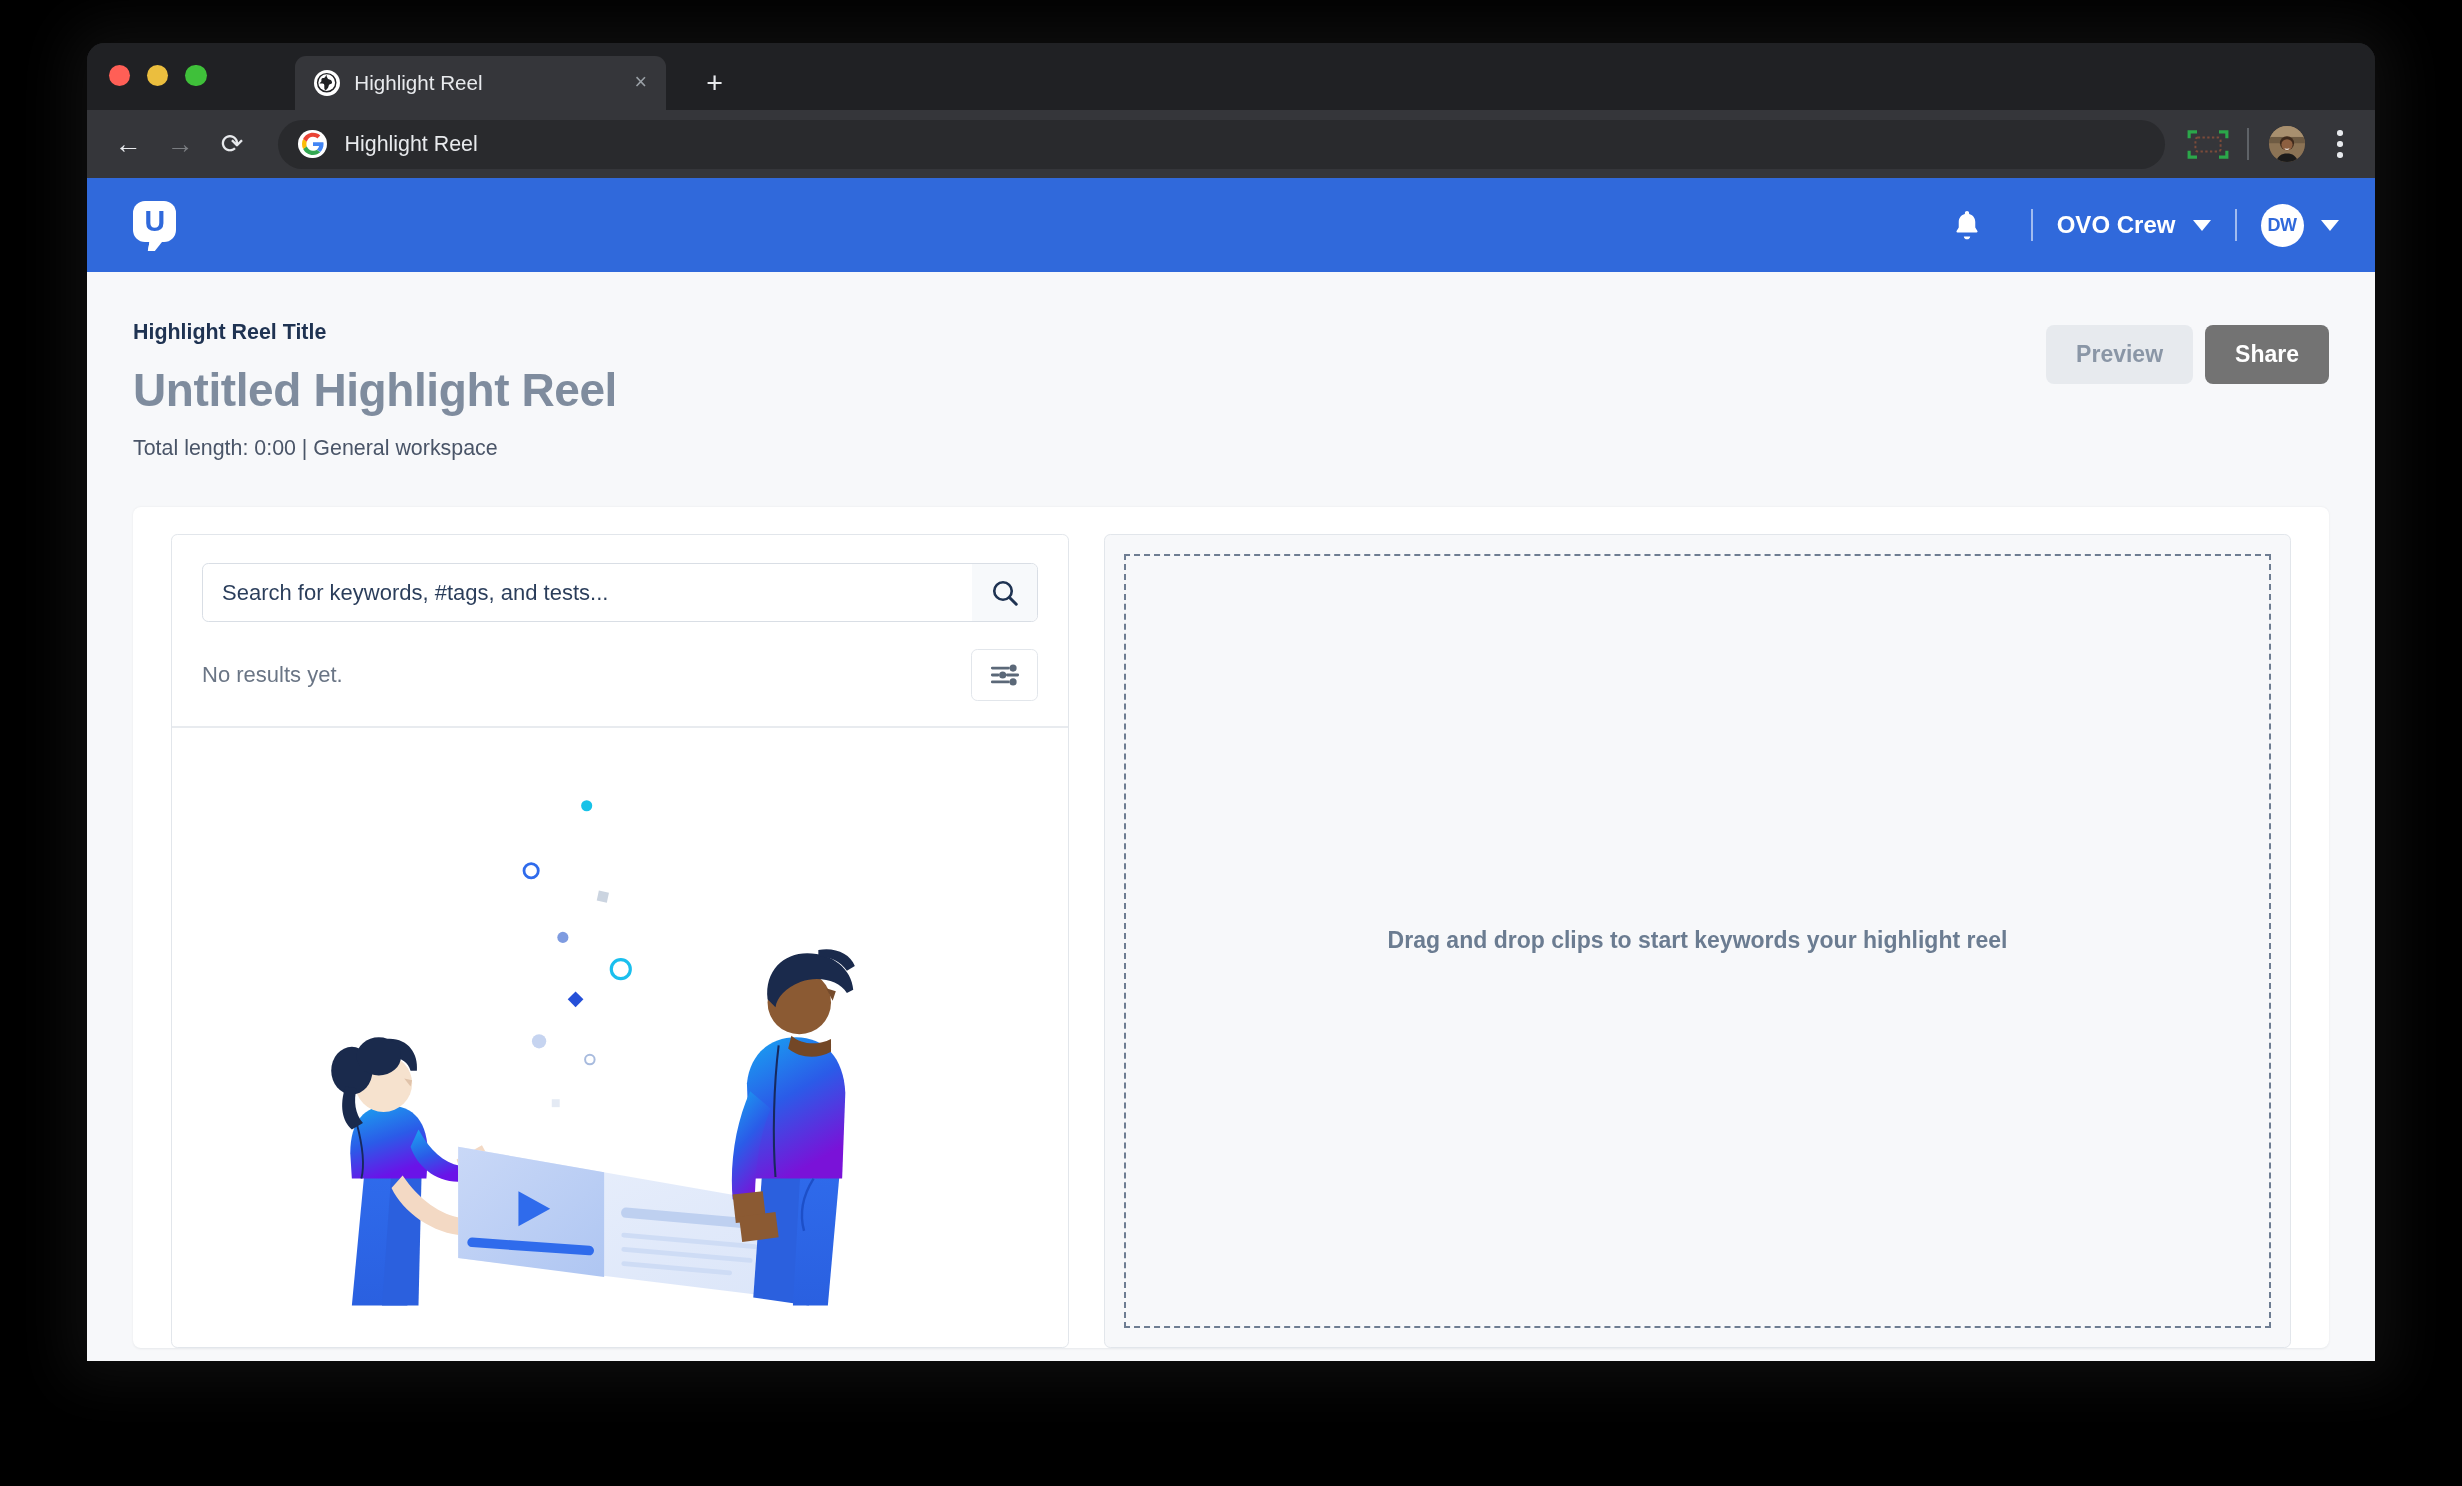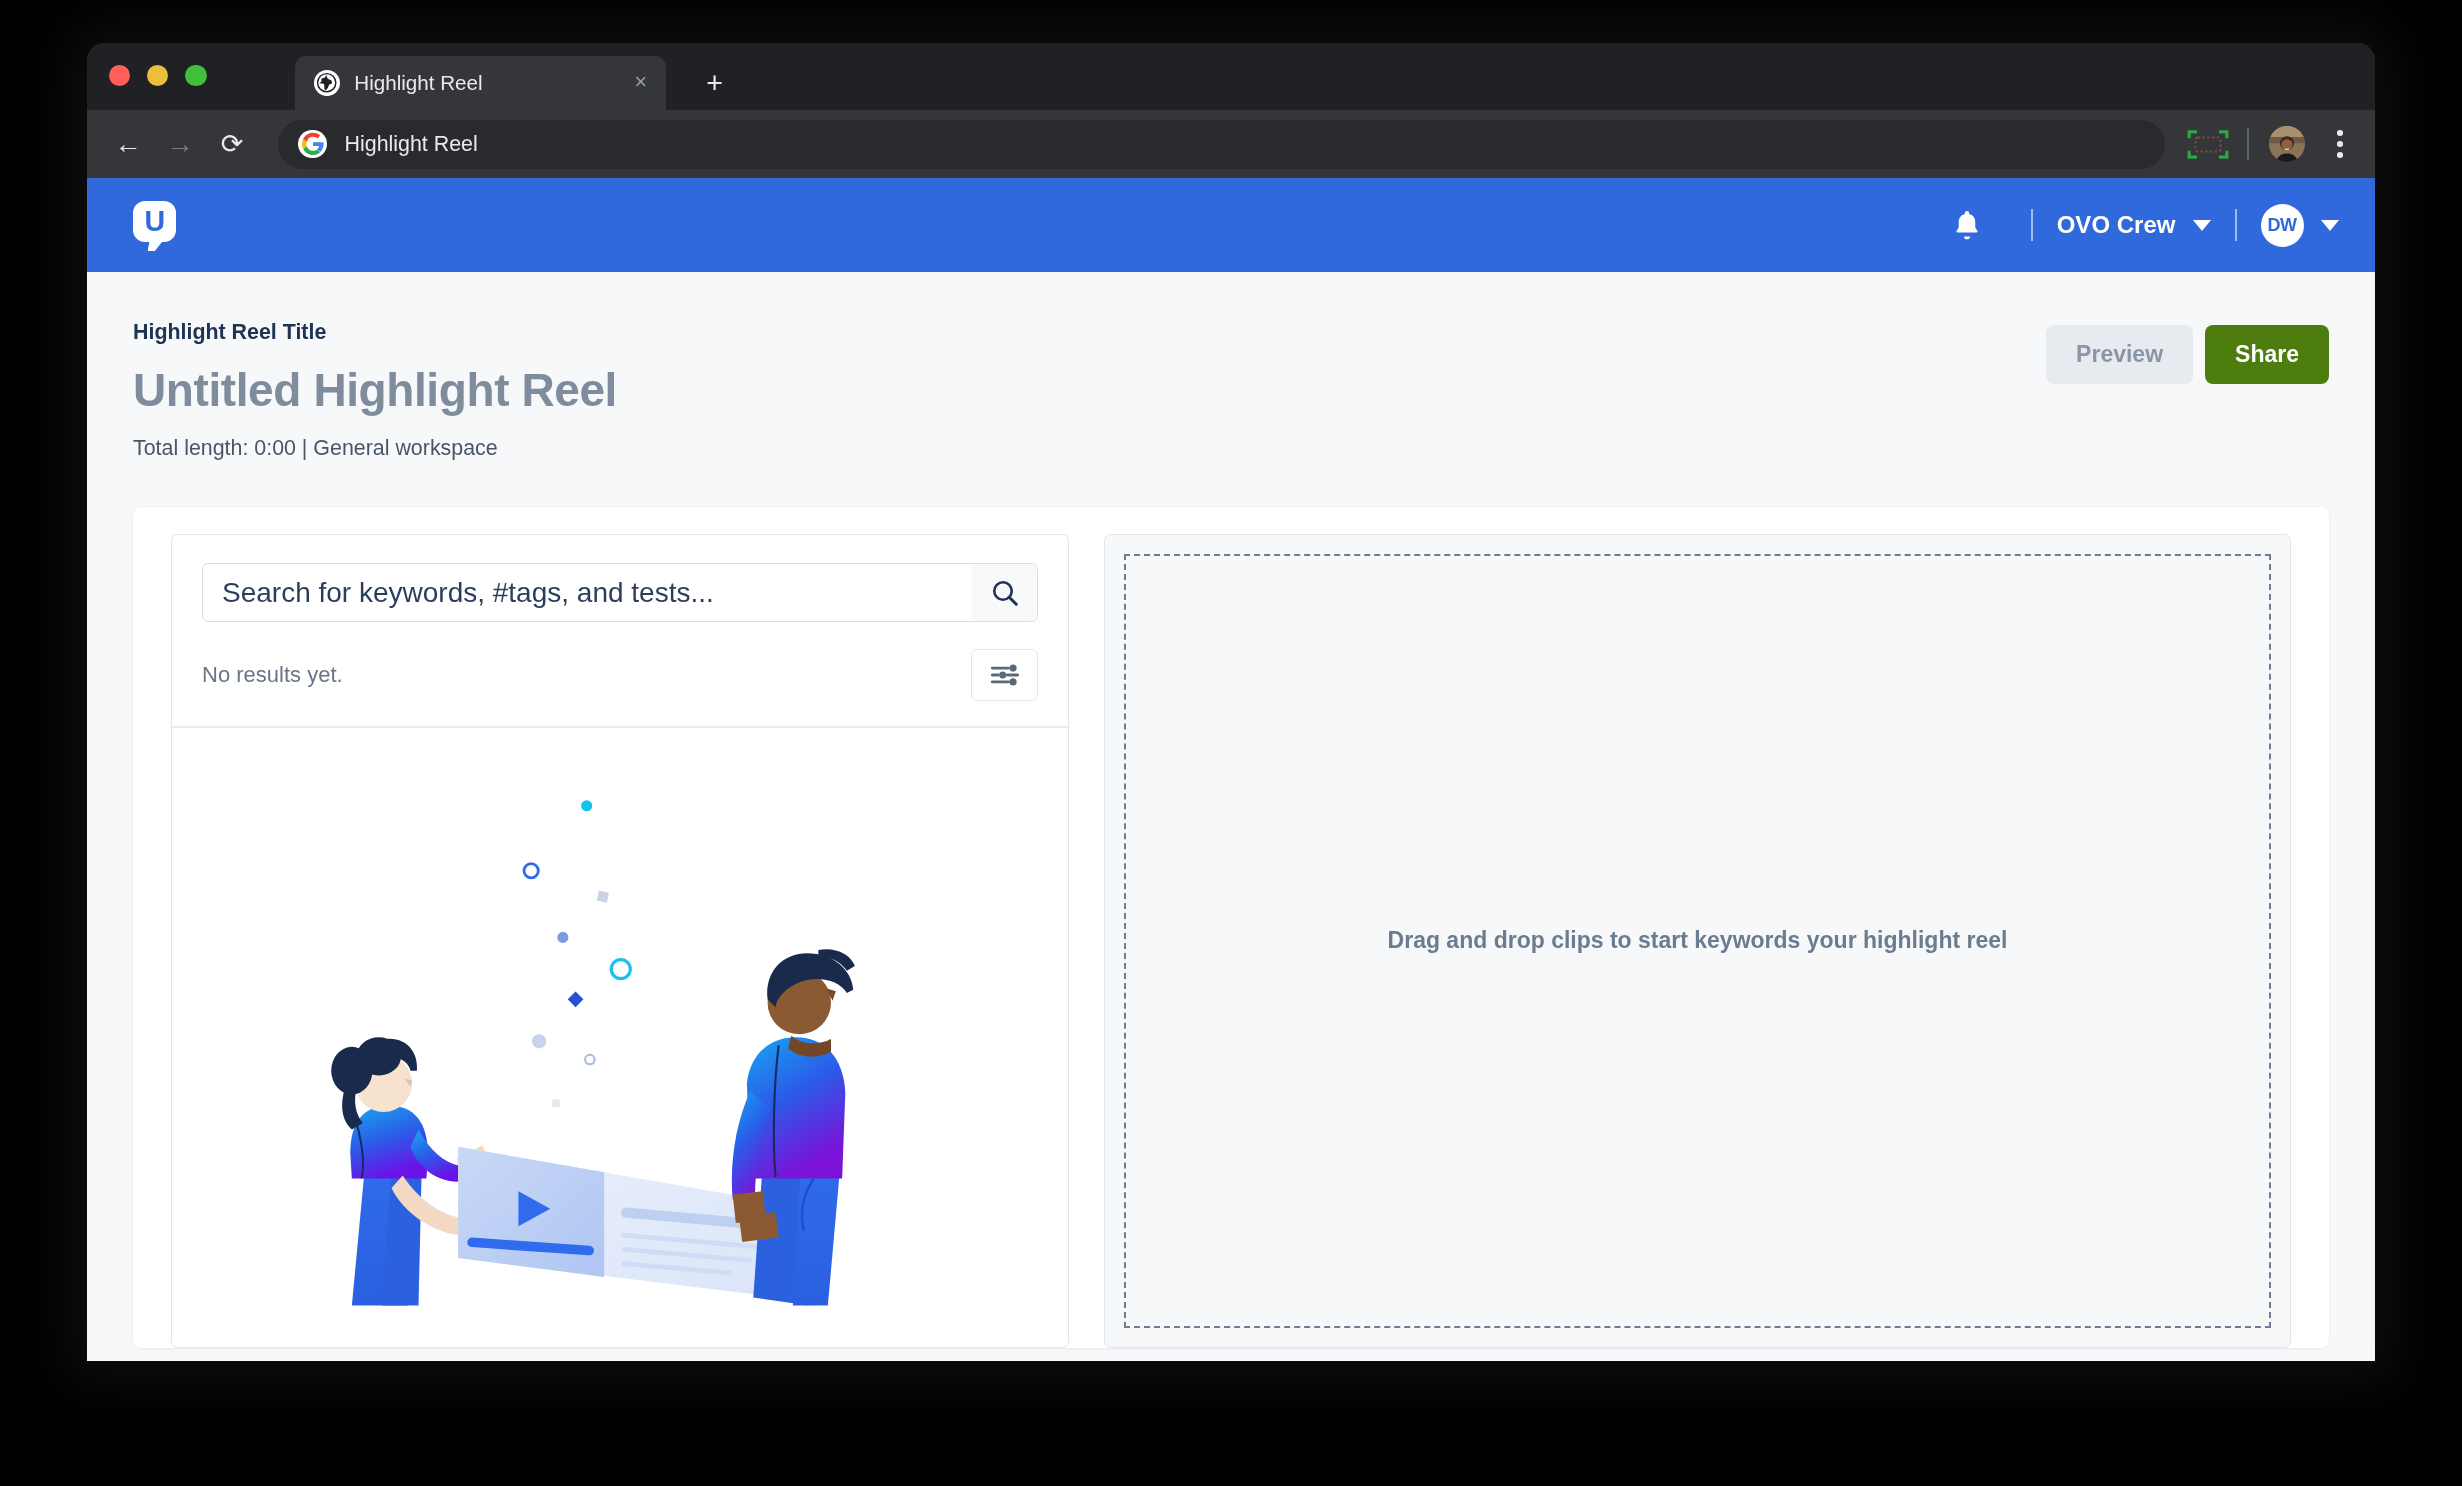--- a/index.html
+++ b/index.html
@@ -233,21 +233,21 @@
     border: none;
     border-radius: 8px;
     font-size: 23px;
     font-weight: 700;
     padding: 0 30px;
     height: 59px;
     line-height: 59px;
     font-family: inherit;
   }
   .btn-preview { background: #E7EAEE; color: #8A96A6; }
-  .btn-share { background: #4d7c0f; color: #ffffff; }
+  .btn-share { background: #737373; color: #ffffff; }
 
   
   .content-card {
     margin: 46px 46px 0 46px;
     background: #ffffff;
     border-radius: 8px;
     box-shadow: 0 0.8px 2.4px rgba(16,24,40,0.07);
     padding: 27px 38px 0 38px;
     display: flex;
     gap: 35px;
@@ -269,21 +269,21 @@
     border: 1.6px solid #D9DEE5;
     border-radius: 6.3px;
     height: 59px;
     overflow: hidden;
   }
   .search-input {
     flex: 1 1 auto;
     border: none; outline: none;
     background: transparent;
     padding: 0 19px;
-    font-size: 28px;
+    font-size: 22px;
     color: #1F3352;
     font-family: inherit;
   }
   .search-input::placeholder { color: #1F3352; opacity: 0.95; }
   .search-submit {
     flex: 0 0 65px;
     background: #F7F9FB;
     border: none;
     display: flex; align-items: center; justify-content: center;
   }

